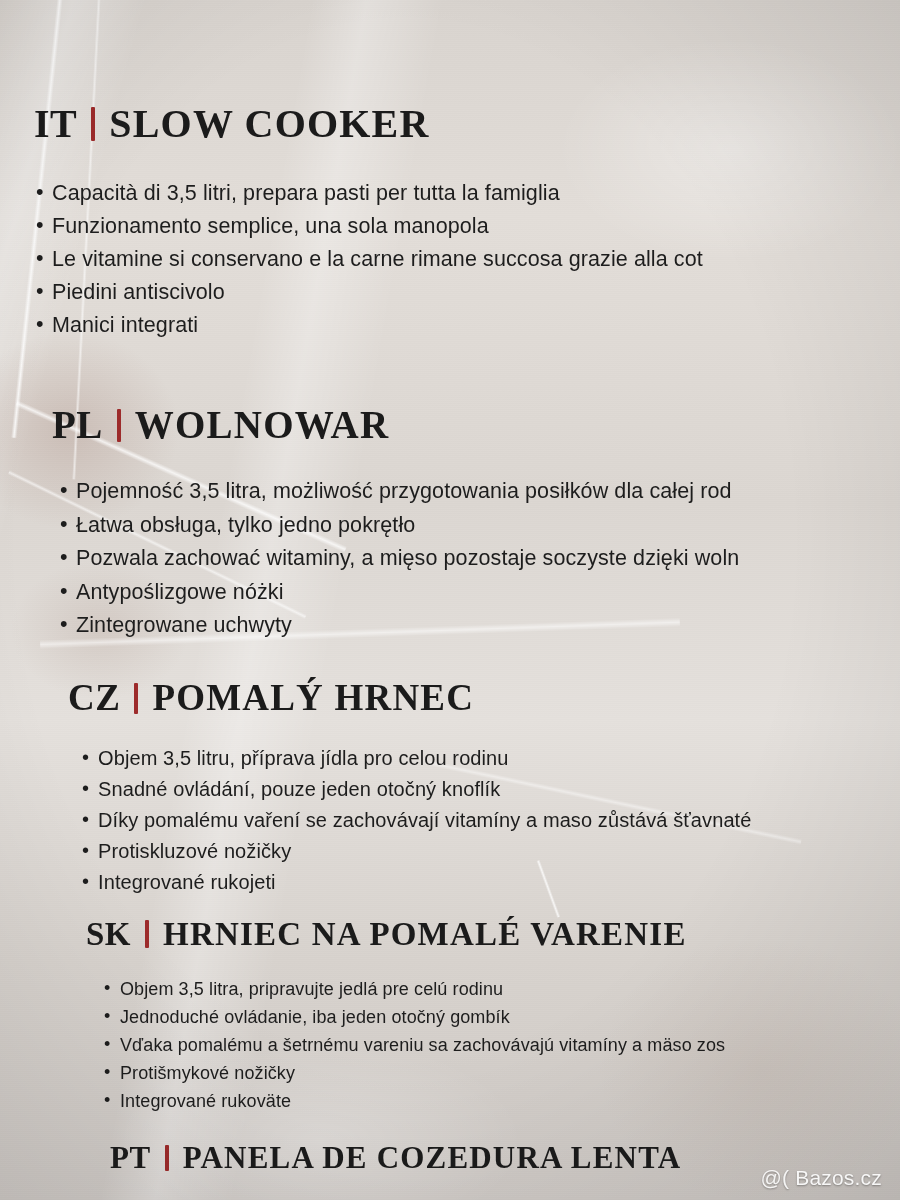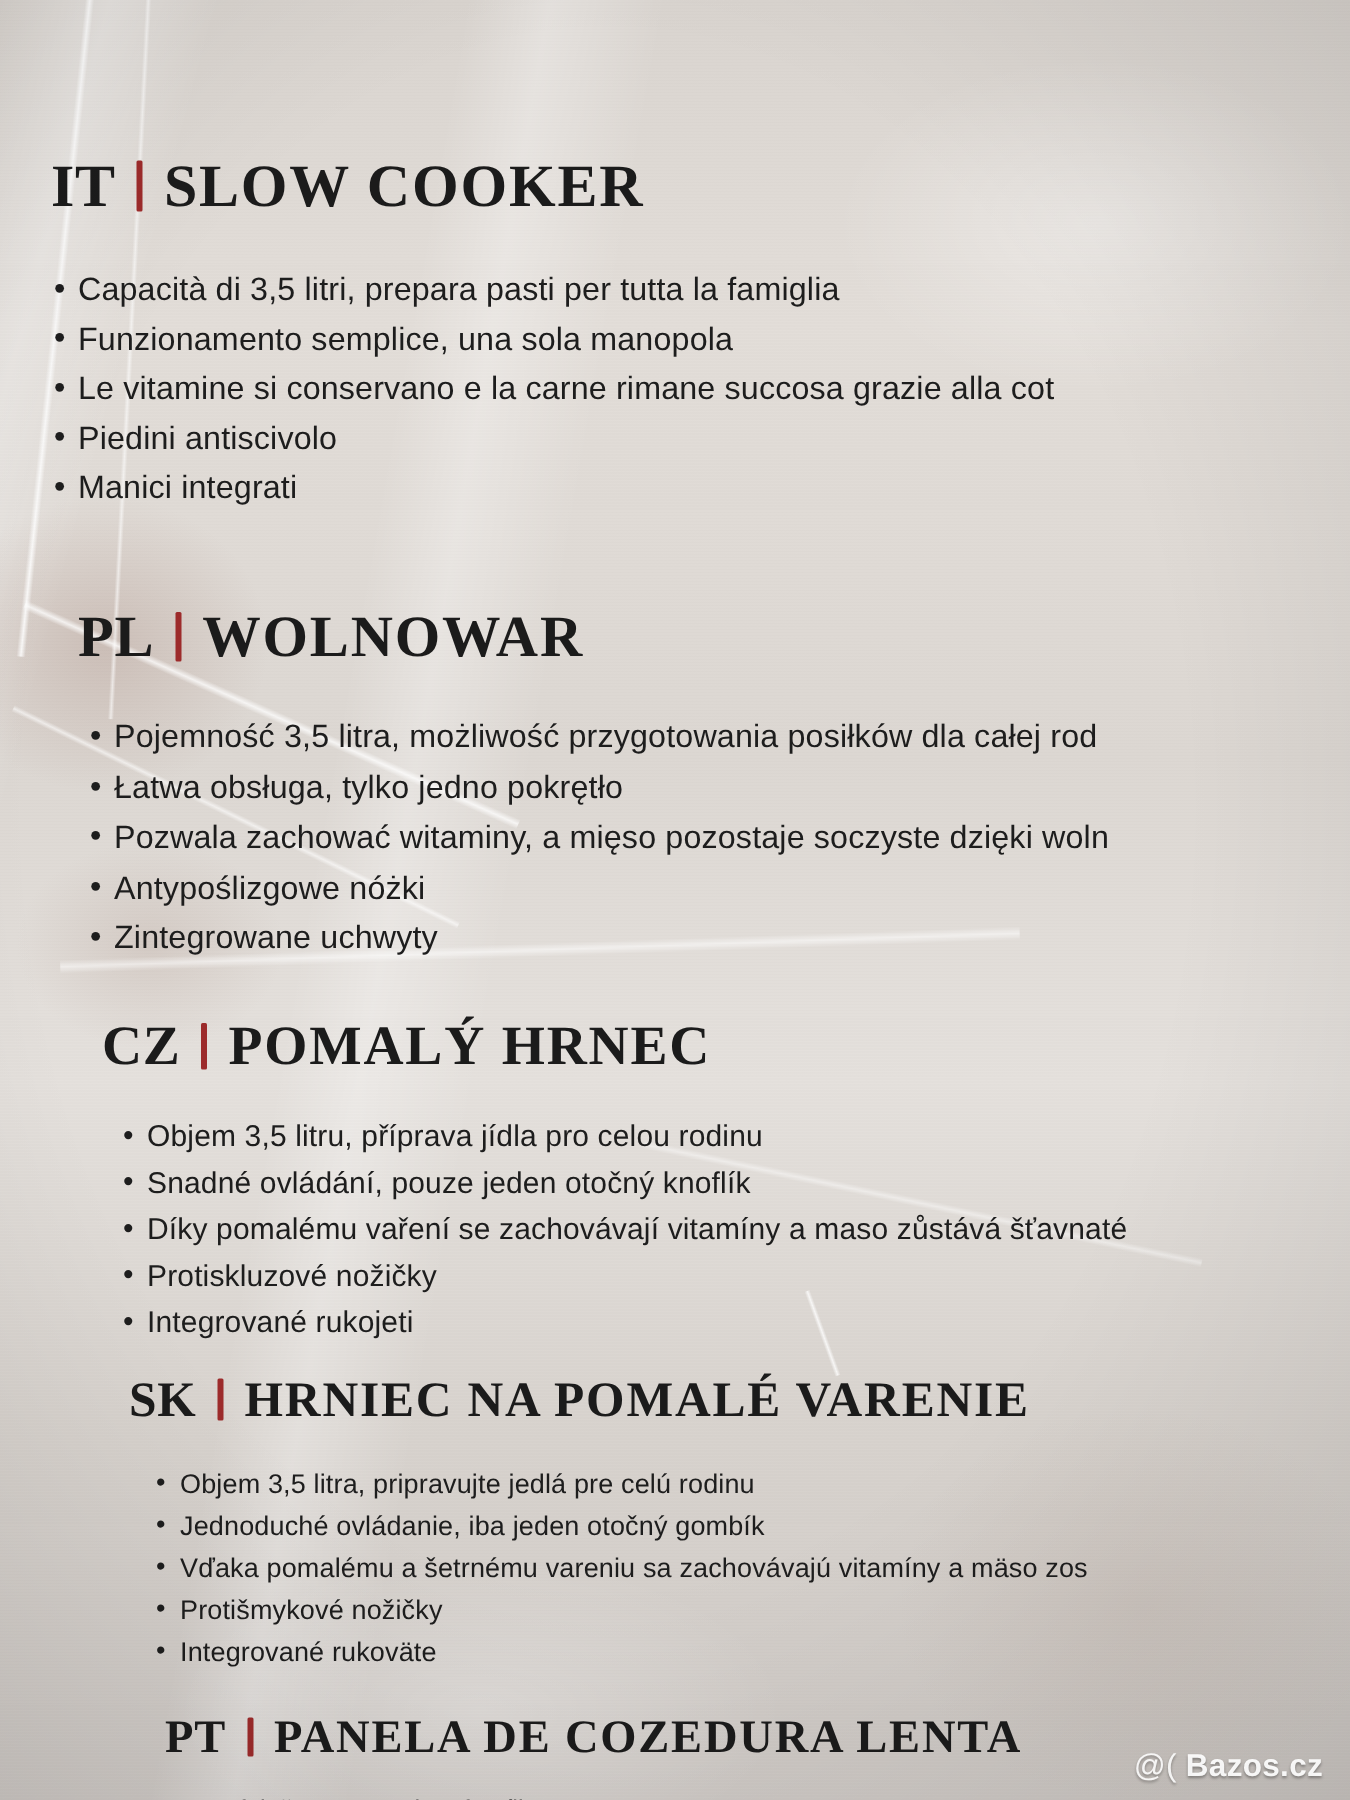--- a/index.html
+++ b/index.html
@@ -138,21 +138,21 @@
     font-family: "Liberation Sans", sans-serif;
     font-size: 21px;
     color: rgba(255,255,255,0.92);
     text-shadow: 0 1px 2px rgba(0,0,0,0.35);
     letter-spacing: 0.2px;
   }
   #watermark .at {
     font-size: 21px;
     opacity: 0.95;
   }
-  #watermark .wm-text { font-weight: 700; }
+  #watermark .wm-text { font-weight: 400; }
 
   
   #grain {
     position: absolute;
     left: 0; top: 0; right: 0; bottom: 0;
     pointer-events: none;
     background:
       repeating-linear-gradient(0deg, rgba(0,0,0,0.012) 0px, rgba(0,0,0,0.012) 1px, rgba(255,255,255,0.012) 1px, rgba(255,255,255,0.012) 2px);
     mix-blend-mode: multiply;
     opacity: 0.6;

